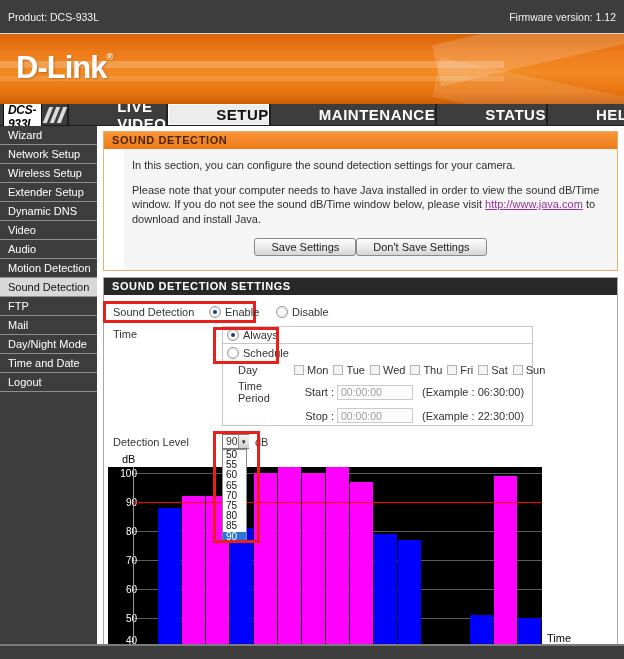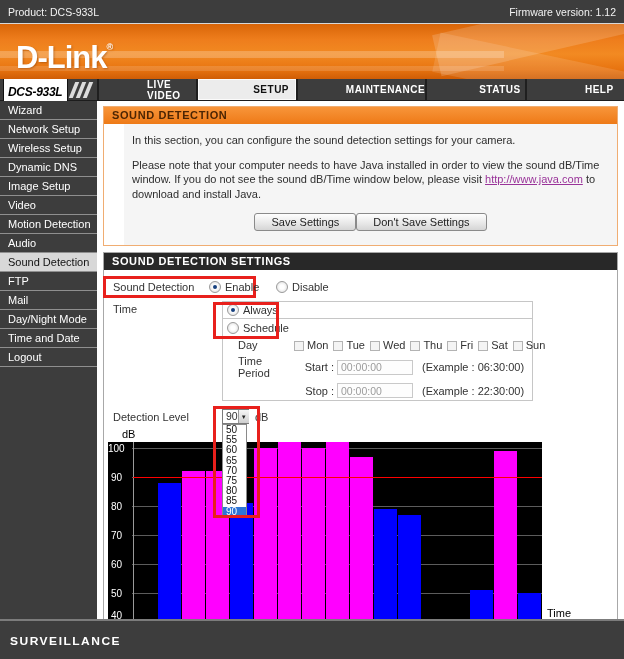--- a/index.html
+++ b/index.html
@@ -3,27 +3,27 @@
 <meta charset="utf-8">
 <style>
   * { box-sizing: border-box; margin: 0; padding: 0; }
   html,body { width: 624px; height: 659px; }
   body {
     font-family: "Liberation Sans", "DejaVu Sans", sans-serif;
     font-size: 11px; color: #333; background: #fff; overflow: hidden; position: relative;
   }
   
   .topbar {
-    height: 24px; background: #3d3d3d; color: #f2f2f2;
+    height: 34px; background: #3d3d3d; color: #f2f2f2;
     display: flex; justify-content: space-between; align-items: center;
     padding: 0 8px; font-size: 10.5px; border-bottom: 1px solid #d8d8d8;
   }
   
   .banner {
-    height: 55px; position: relative; overflow: hidden;
+    height: 70px; position: relative; overflow: hidden;
     background: linear-gradient(180deg, #d96508 0%, #ee7d1c 28%, #f28a22 55%, #e87410 82%, #cf5d05 100%);
     text-decoration: underline;
   }
   .banner .band1 { position:absolute; left:0; right:120px; top:27px; height:7px; background:rgba(255,255,255,.22); }
   .banner .band2 { position:absolute; left:0; right:120px; top:42px; height:5px; background:rgba(255,255,255,.14); }
   .banner .swoosh-top { position:absolute; right:-30px; top:-14px; width:220px; height:42px; background:rgba(255,255,255,.16); transform:rotate(-13deg); }
   .banner .swoosh-bot { position:absolute; right:-30px; bottom:-16px; width:220px; height:40px; background:rgba(255,255,255,.12); transform:rotate(12deg); }
   .dlink-logo {
     position: absolute; left: 16px; top: 16px; color: #fff;
     font-size: 31px; font-weight: bold; letter-spacing: -1px;
@@ -33,21 +33,21 @@
   
   .navbar { height: 22px; background: #3d3d3d; display: flex; border-bottom: 1px solid #1c1c1c; }
   .nav-model-cell { width: 97px; display: flex; align-items: center; padding-left: 3px; }
   .model-badge {
     background: #fff; color: #000; font-weight: bold; font-style: italic;
     font-size: 12px; padding: 6px 5px 2px 4px; border: 1px solid #111; letter-spacing: -0.3px;
   }
   .slashes { display: flex; margin-left: 4px; height: 16px; }
   .slashes i { display: block; width: 4px; height: 16px; margin-right: 3px; background: #dcdcdc; transform: skewX(-22deg); }
   .tab {
-    flex: 1; color: #fff; font-weight: bold; font-size: 10px; letter-spacing: .5px;
+    flex: 1; color: #fff; font-weight: bold; font-size: 15px; letter-spacing: .5px;
     display: flex; align-items: center; justify-content: center;
     border-left: 2px solid #1f1f1f; cursor: pointer; padding-left: 48px;
   }
   .tab.active { background: #ececec; color: #111; box-shadow: inset 0 0 0 1px #fbfbfb; }
   
   .main { display: flex; height: 518px; }
   .sidebar { width: 97px; background: #3d3d3d; flex: none; }
   .side-item {
     height: 19px; line-height: 19px; padding-left: 8px; color: #fff;
     font-size: 11px; border-bottom: 1px solid #8f8f8f; cursor: pointer;
@@ -99,21 +99,21 @@
   .row-sd { margin: 2px 0 3px 0; display: flex; align-items: center; }
   .row-sd .disable-group { margin-left: 20px; }
   
   .row-time { margin-top: 2px; }
   .time-box { width: 311px; border: 1px solid #c6c6c6; position: relative; background: #fff; }
   .tb-row { display: flex; align-items: center; padding: 2px 4px; min-height: 17px; }
   .tb-always { border-bottom: 1px solid #c6c6c6; }
   .tb-indent { padding-left: 15px; }
   .tb-day .flabel2, .tb-tp .flabel2 { width: 56px; flex: none; color: #333; }
   .day-list { display: flex; align-items: center; }
-  .day-item { display: inline-flex; align-items: flex-end; margin-right: 5px; }
+  .day-item { display: inline-flex; align-items: center; margin-right: 5px; }
   .cb { width: 10px; height: 10px; border: 1px solid #b3b3b3; background: #f4f4f4; display: inline-block; margin-right: 3px; cursor: pointer; flex:none; }
   .tp-sub { width: 40px; text-align: right; margin-right: 3px; flex: none; }
   input.time-input {
     width: 76px; height: 15px; border: 1px solid #c9c9c9; background: #fdfdfd;
     color: #9c9c9c; font-size: 10.5px; font-family: "Liberation Sans", sans-serif; padding: 0 3px;
   }
   .example { margin-left: 9px; color: #333; }
   .redbox2 {
     position: absolute; left: -10px; top: 0px; width: 66px; height: 37px;
     border: 3px solid #e8201c; pointer-events: none; z-index: 3;
@@ -141,21 +141,21 @@
   }
   
   .chart-ylabel { margin: 4px 0 2px 12px; color: #000; }
   .chart-row { display: flex; align-items: flex-end; }
   .chart {
     width: 434px; height: 180px; background: #000; position: relative;
     margin-left: -2px; overflow: hidden; flex: none;
   }
   .grid-line { position: absolute; left: 24px; right: 0; height: 1px; background: #5c5c5c; }
   .axis-y { position: absolute; left: 25px; top: 0; bottom: 0; width: 1px; background: #9a9a9a; }
-  .ytick { position: absolute; left: 0; width: 14px; text-align: right; color: #fff; font-size: 10px; }
+  .ytick { position: absolute; left: 0; width: 29px; text-align: right; color: #fff; font-size: 10px; }
   .thresh { position: absolute; left: 25px; right: 0; height: 1px; background: #ff0000; z-index: 2; }
   .bars { position: absolute; left: 26px; right: 0; top: 0; bottom: 0; display: flex; align-items: flex-end; }
   .bar-slot { flex: 1; height: 100%; position: relative; }
   .bar { position: absolute; bottom: 0; left: 0; right: 1px; }
   .chart-xlabel { margin: 0 0 3px 5px; color: #000; }
   
   .footer {
     height: 41px; background: #3d3d3d; border-top: 2px solid #7c7c7c;
     color: #fff; display: flex; align-items: center; padding-left: 10px;
   }
@@ -193,25 +193,25 @@
     <div class="tab">STATUS</div>
     <div class="tab">HELP</div>
   </div>
 
 <div class="main">
   <div class="sidebar">
 
   <div class="side-item">Wizard</div>
       <div class="side-item">Network Setup</div>
       <div class="side-item">Wireless Setup</div>
+      <div class="side-item">Extender Setup</div>
       <div class="side-item">Dynamic DNS</div>
-      <div class="side-item">Image Setup</div>
       <div class="side-item">Video</div>
+      <div class="side-item">Audio</div>
       <div class="side-item">Motion Detection</div>
-      <div class="side-item">Audio</div>
       <div class="side-item active">Sound Detection</div>
       <div class="side-item">FTP</div>
       <div class="side-item">Mail</div>
       <div class="side-item">Day/Night Mode</div>
       <div class="side-item">Time and Date</div>
       <div class="side-item">Logout</div>
     </div>
 
   <div class="content">
 

